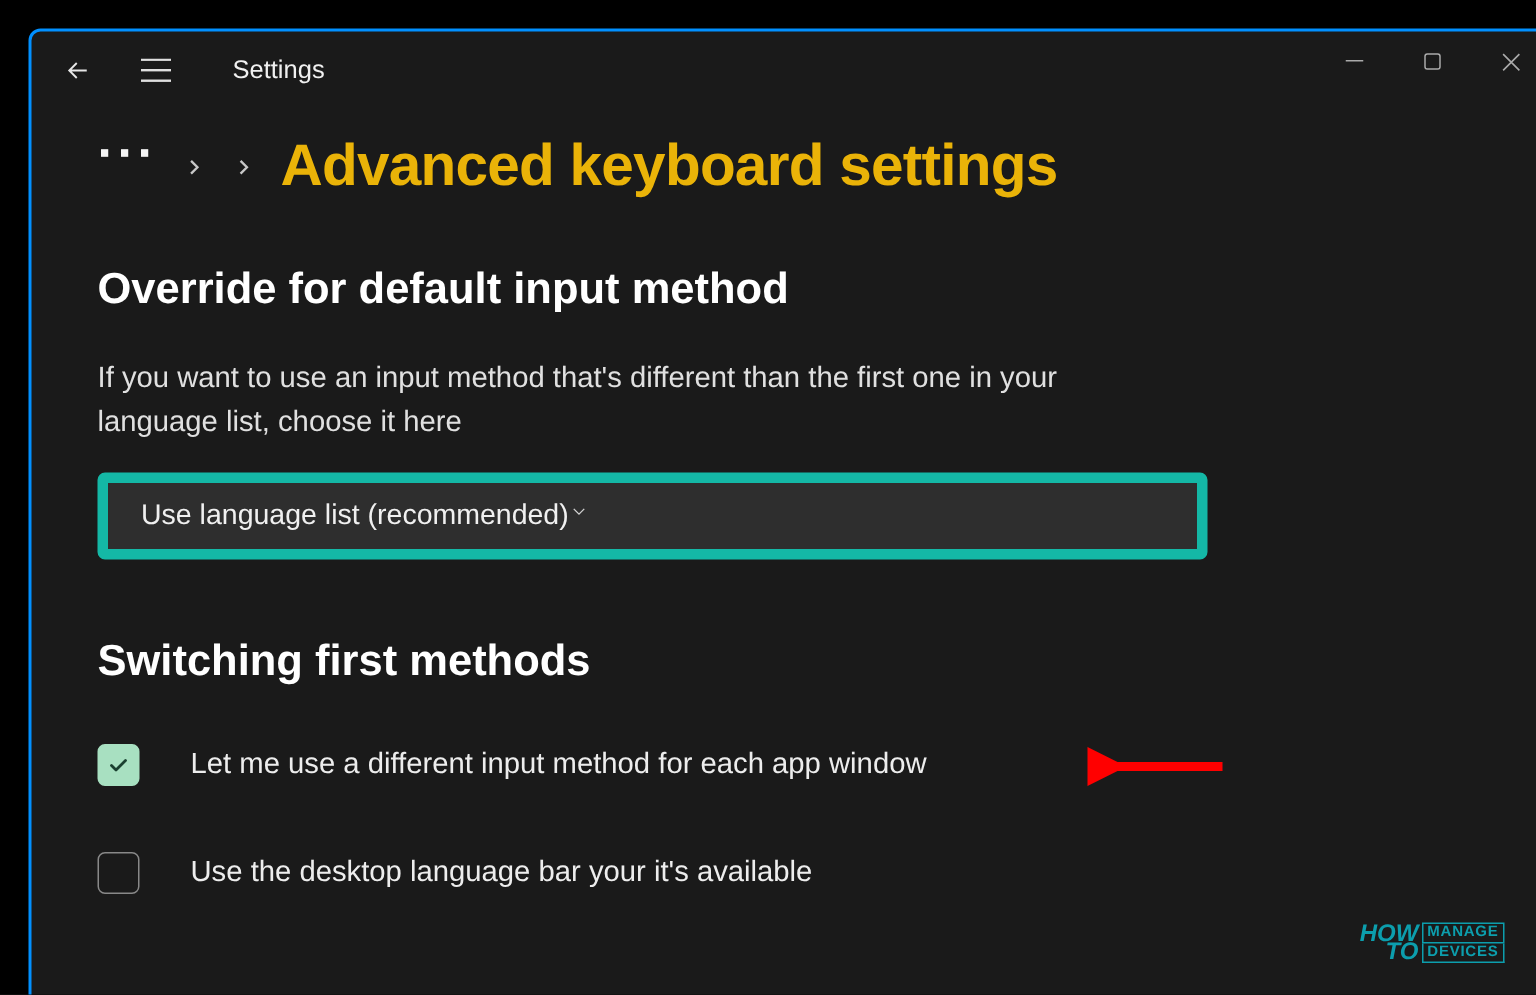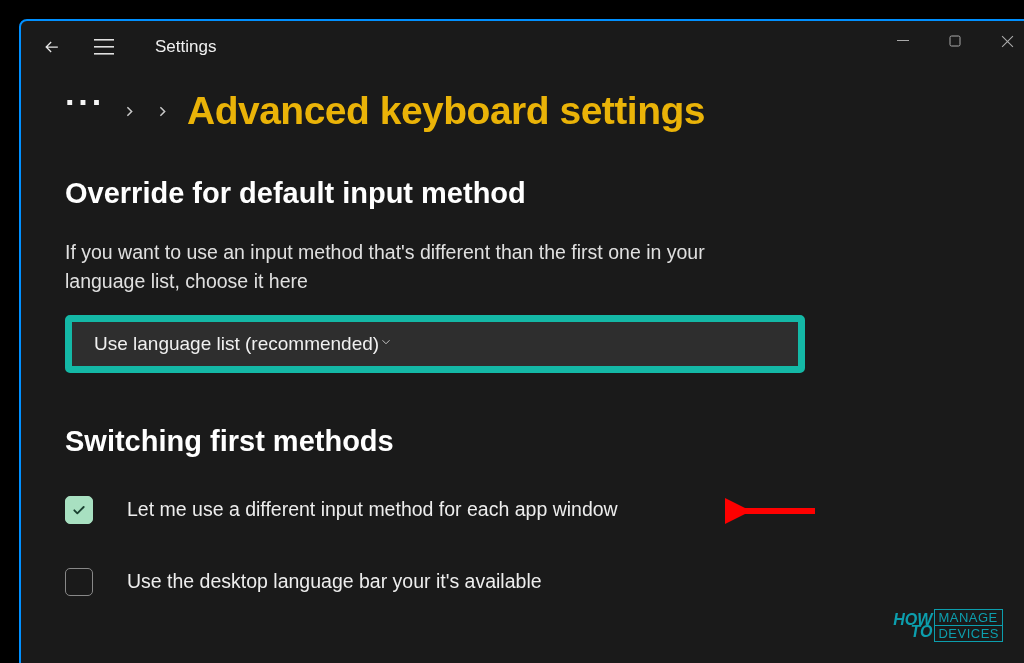--- a/index.html
+++ b/index.html
@@ -187,22 +187,22 @@
       font-style: italic;
       font-size: 16px;
       color: #0ab6c7;
       line-height: 0.75;
     }
     .wm-box {
       border: 1.5px solid #0ab6c7;
       padding: 1px 3px;
       color: #0ab6c7;
       font-family: Arial, sans-serif;
-      font-weight: 400;
-      font-size: 13px;
+      font-weight: 700;
+      font-size: 10px;
       line-height: 1;
       letter-spacing: 0.5px;
     }
   </style>
 </head>
 <body>
 
 <div class="window">
 
   <div class="titlebar">

